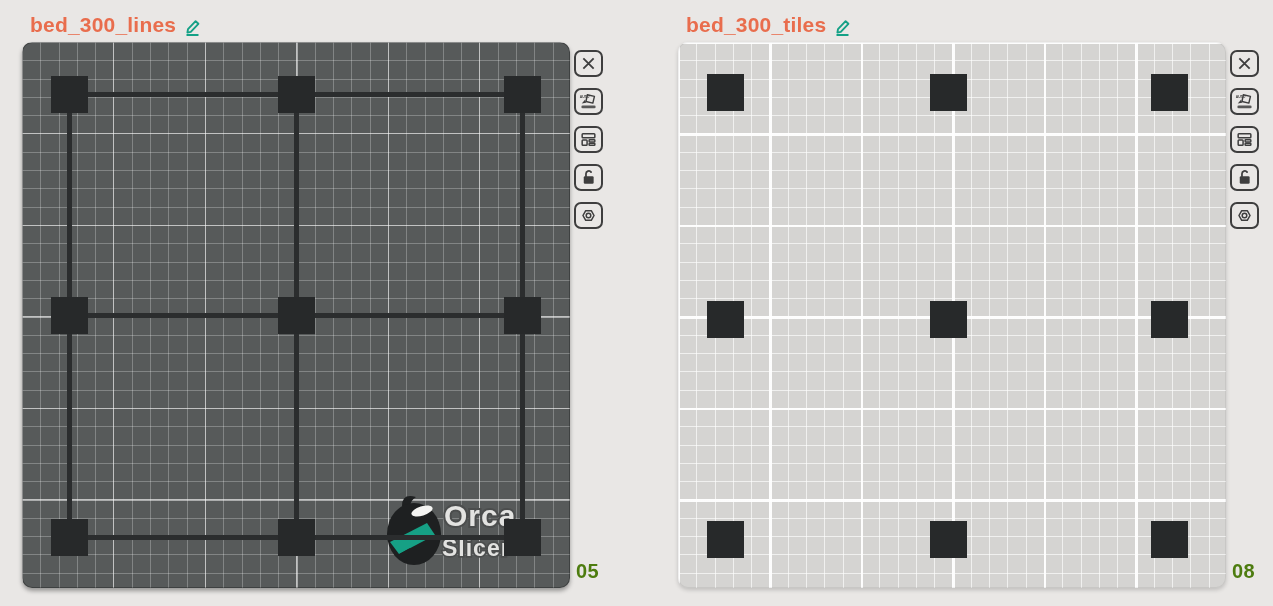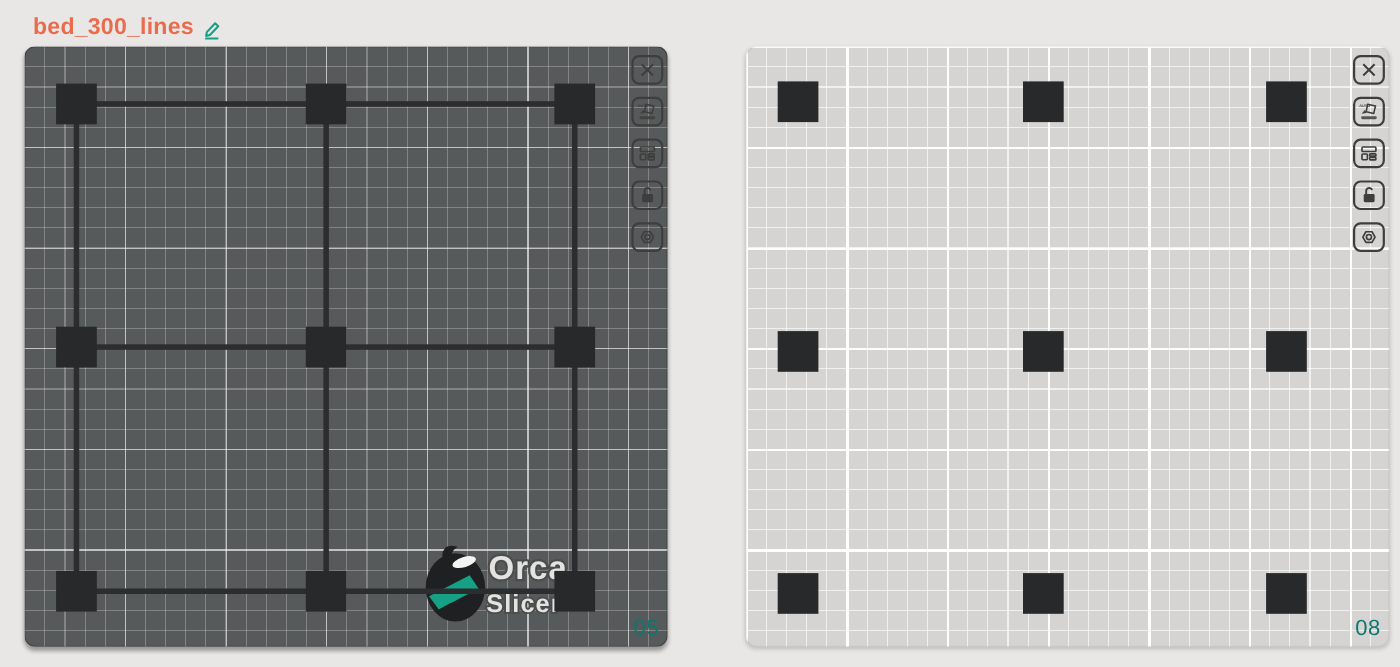--- a/index.html
+++ b/index.html
@@ -17,21 +17,21 @@
     position:absolute;left:8px;top:11px;height:26px;
     display:flex;align-items:flex-end;gap:7px;
   }
   .plate-name{
     font-size:21px;font-weight:700;color:#e96d4d;letter-spacing:.2px;
   }
   .pencil-icon{display:block;}
 
   .bed{
     position:absolute;left:0;top:42px;width:548px;height:546px;
-    border-radius:10px;overflow:hidden;padding-left:37px;
+    border-radius:10px;overflow:hidden;
   }
   .bed[data-bed-style="dark"]{
     background-color:#575a5a;
     background-image:
       repeating-linear-gradient(to right, rgba(255,255,255,.50) 0 1px, transparent 1px 91.5px),
       repeating-linear-gradient(to bottom, rgba(255,255,255,.50) 0 1px, transparent 1px 91.5px),
       repeating-linear-gradient(to right, rgba(255,255,255,.26) 0 1px, transparent 1px 18.3px),
       repeating-linear-gradient(to bottom, rgba(255,255,255,.26) 0 1px, transparent 1px 18.3px);
     box-shadow: inset 0 0 0 1px rgba(0,0,0,.28), 0 3px 4px rgba(0,0,0,.35);
   }
@@ -59,21 +59,21 @@
     width:29px;height:27px;box-sizing:border-box;
     border:2px solid #3e3e3e;border-radius:7px;
     background:transparent;padding:0;margin:0;
     display:flex;align-items:center;justify-content:center;
     cursor:pointer;
   }
   .tool-btn svg{display:block;}
 
   .plate-number{
     position:absolute;left:554px;top:560px;
-    font-size:20px;font-weight:400;color:#0f766e;letter-spacing:.5px;
+    font-size:20px;font-weight:700;color:#4d7c0f;letter-spacing:.5px;
   }
 </style>
 </head>
 <body>
 
 <section class="plate-section" id="plate-0">
   <div class="plate-title">
     <span class="plate-name">bed_300_lines</span>
     <svg class="pencil-icon" width="20" height="20" viewBox="0 0 20 20">
       <path d="M5 12.2 L12.6 4.2 L15.4 6.8 L7.8 14.8 L4.4 15.6 Z" fill="none" stroke="#14a186" stroke-width="1.9" stroke-linejoin="round"></path>
@@ -153,20 +153,27 @@
           <circle cx="12" cy="12" r="2.9"></circle>
         </svg>
       </span>
     </button>
   </div>
 
   <div class="plate-number">05</div>
 </section>
 
 <section class="plate-section" id="plate-1">
+  <div class="plate-title">
+    <span class="plate-name">bed_300_tiles</span>
+    <svg class="pencil-icon" width="20" height="20" viewBox="0 0 20 20">
+      <path d="M5 12.2 L12.6 4.2 L15.4 6.8 L7.8 14.8 L4.4 15.6 Z" fill="none" stroke="#14a186" stroke-width="1.9" stroke-linejoin="round"></path>
+      <line x1="3.5" y1="18" x2="15.5" y2="18" stroke="#14a186" stroke-width="2"></line>
+    </svg>
+  </div>
 
   <div class="bed" data-bed-style="light">
     <div class="objects">
         <div class="square" style="left: 28.5px; top: 31.5px; width: 37px; height: 37px;"></div>
         <div class="square" style="left: 251.5px; top: 31.5px; width: 37px; height: 37px;"></div>
         <div class="square" style="left: 472.5px; top: 31.5px; width: 37px; height: 37px;"></div>
         <div class="square" style="left: 28.5px; top: 258.5px; width: 37px; height: 37px;"></div>
         <div class="square" style="left: 251.5px; top: 258.5px; width: 37px; height: 37px;"></div>
         <div class="square" style="left: 472.5px; top: 258.5px; width: 37px; height: 37px;"></div>
         <div class="square" style="left: 28.5px; top: 478.5px; width: 37px; height: 37px;"></div>

